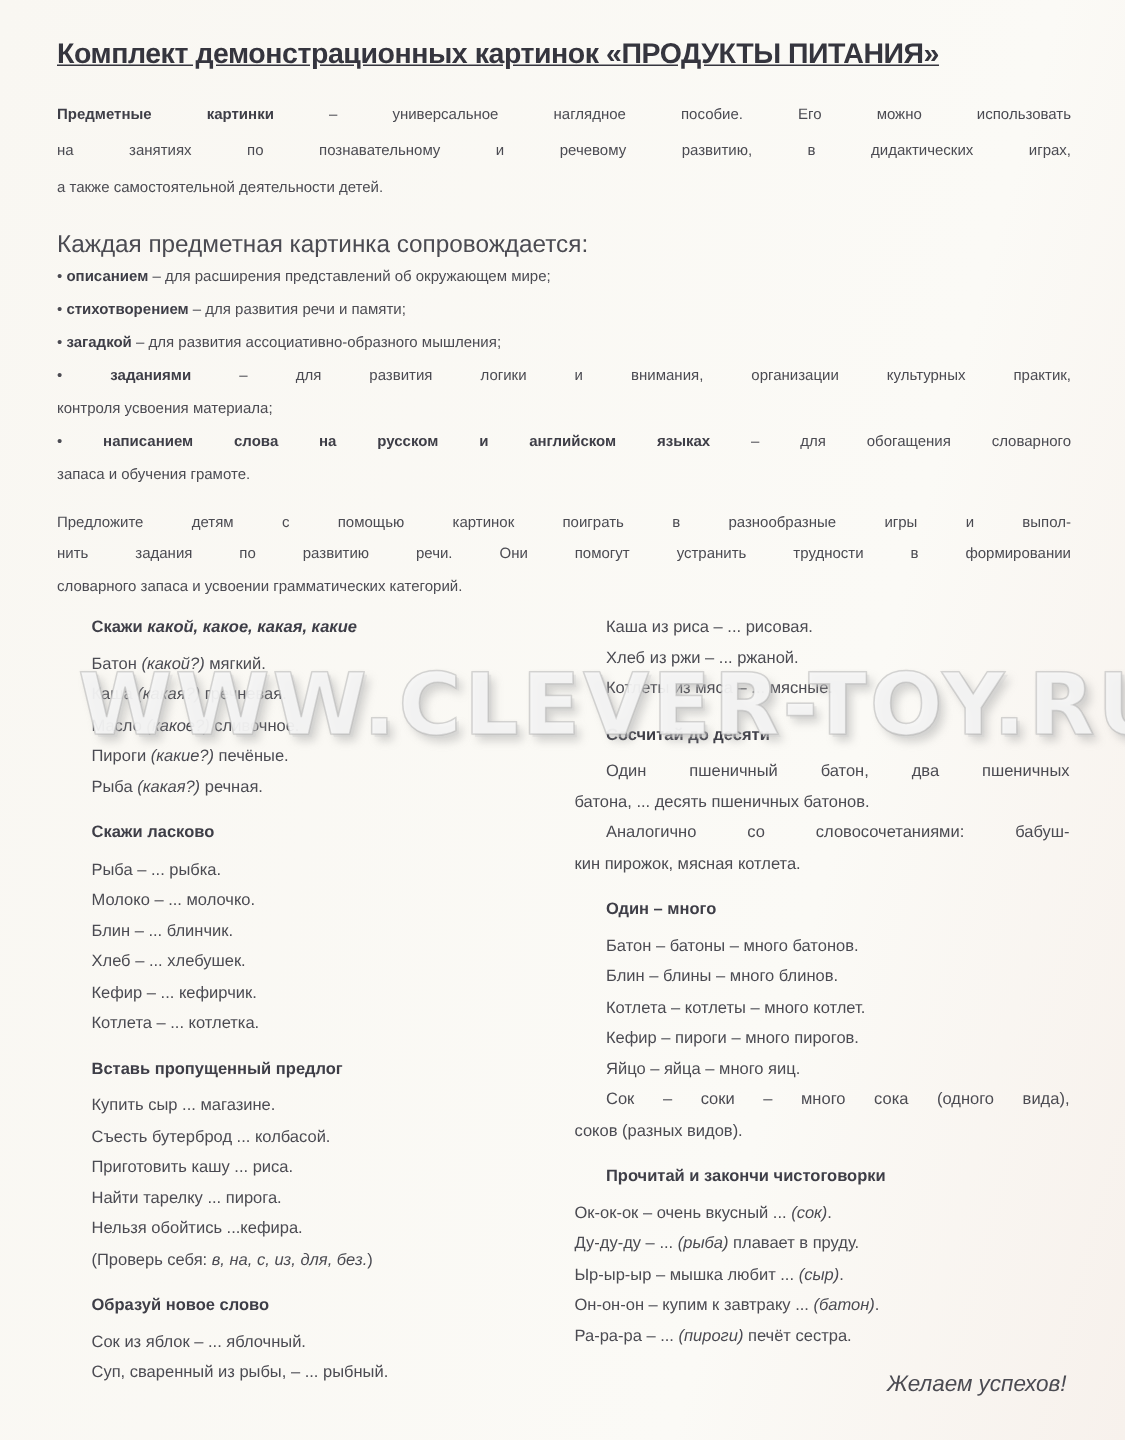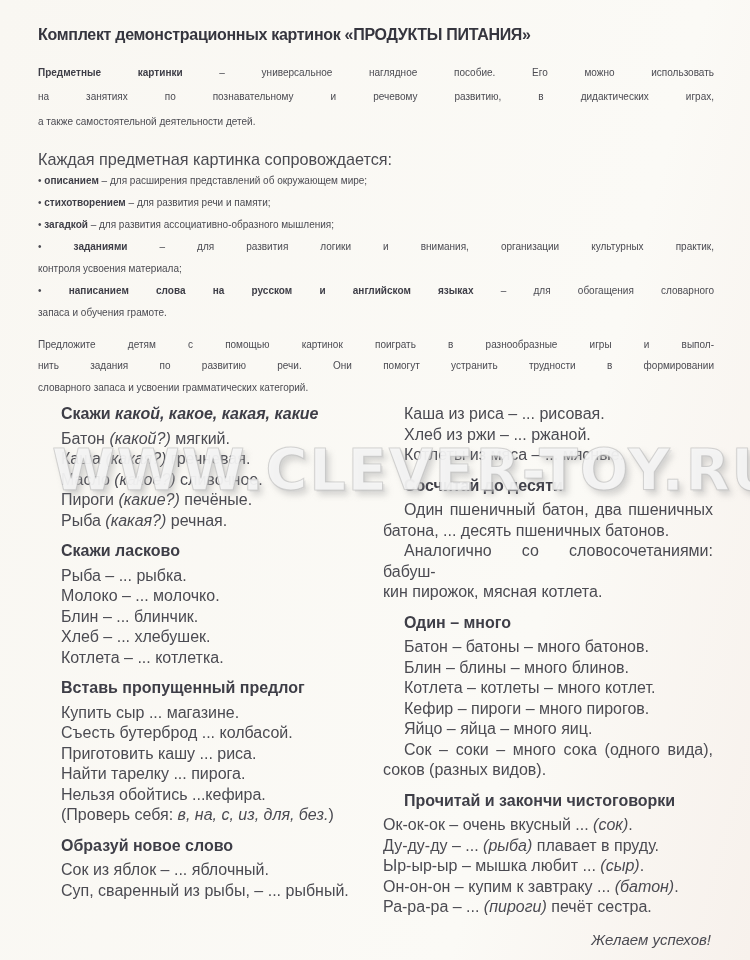--- a/index.html
+++ b/index.html
@@ -10,39 +10,39 @@
     background:#faf8f3;
     position:relative; overflow:hidden;
   }
   .page {
     position:absolute; inset:0;
     box-sizing:border-box;
     padding:26px 36px 0 38px;
     background:linear-gradient(105deg,#f9f7f2 0%,#fbfaf6 70%,#f7f1ec 100%);
   }
   .title {
-    font-size:16px; font-weight:bold; color:#35353e;
-    margin:0 0 17px 0; white-space:nowrap; letter-spacing:-0.3px;
+    font-size:19px; font-weight:bold; color:#35353e;
+    margin:0 0 17px 0; white-space:nowrap; letter-spacing:-0.3px;text-decoration:underline;
   }
   .tline { font-size:10px; line-height:22px; }
   .intro .tline { line-height:24.3px; }
   .suggest .tline { line-height:21.5px; }
   .accompanied { font-size:16.2px; line-height:22px; margin-top:14px; }
   .suggest { margin-top:10px; }
   .jline { text-align:justify; text-align-last:justify; }
   .ind { text-indent:21px; }
   .run-r { font-style:normal; font-weight:normal; }
   .run-i { font-style:italic;margin-top:12px; }
   .run-b { font-weight:bold; color:#3e3e47; }
   .run-bi { font-weight:bold; font-style:italic; color:#3e3e47; }
   .bullet-marker { color:#4b4b52; }
   .columns { display:flex; margin-top:6px; position:relative; z-index:2; }
   .col-left { width:322px; margin-left:23px; flex:none; }
   .col-right { width:330px; flex:none; }
-  .col .tline { font-size:16px; line-height:20.5px; }
+  .col .tline { font-size:11px; line-height:20.5px; }
   .col-heading {
     font-size:16.2px; line-height:21px; font-weight:bold; color:#3e3e47;
     margin:10px 0 4px 0;
   }
   .section:first-child > .col-heading { margin-top:0; }
   .signoff {
     font-size:15px; font-style:italic; color:#4b4b52;
     text-align:right; margin-top:13px; padding-right:2px;
   }
   .watermark {
@@ -101,20 +101,21 @@
           <div class="tline"><span class="run-r">Масло </span><span class="run-i">(какое?)</span><span class="run-r"> сливочное.</span></div>
           <div class="tline"><span class="run-r">Пироги </span><span class="run-i">(какие?)</span><span class="run-r"> печёные.</span></div>
           <div class="tline"><span class="run-r">Рыба </span><span class="run-i">(какая?)</span><span class="run-r"> речная.</span></div>
         </div>
         <div class="section">
           <div class="tline col-heading"><span class="run-b">Скажи ласково</span></div>
           <div class="tline"><span class="run-r">Рыба – ... рыбка.</span></div>
           <div class="tline"><span class="run-r">Молоко – ... молочко.</span></div>
           <div class="tline"><span class="run-r">Блин – ... блинчик.</span></div>
           <div class="tline"><span class="run-r">Хлеб – ... хлебушек.</span></div>
+          <div class="tline"><span class="run-r">Кефир – ... кефирчик.</span></div>
           <div class="tline"><span class="run-r">Котлета – ... котлетка.</span></div>
         </div>
         <div class="section">
           <div class="tline col-heading"><span class="run-b">Вставь пропущенный предлог</span></div>
           <div class="tline"><span class="run-r">Купить сыр ... магазине.</span></div>
           <div class="tline"><span class="run-r">Съесть бутерброд ... колбасой.</span></div>
           <div class="tline"><span class="run-r">Приготовить кашу ... риса.</span></div>
           <div class="tline"><span class="run-r">Найти тарелку ... пирога.</span></div>
           <div class="tline"><span class="run-r">Нельзя обойтись ...кефира.</span></div>
           <div class="tline"><span class="run-r">(Проверь себя: </span><span class="run-i">в, на, с, из, для, без.</span><span class="run-r">)</span></div>

